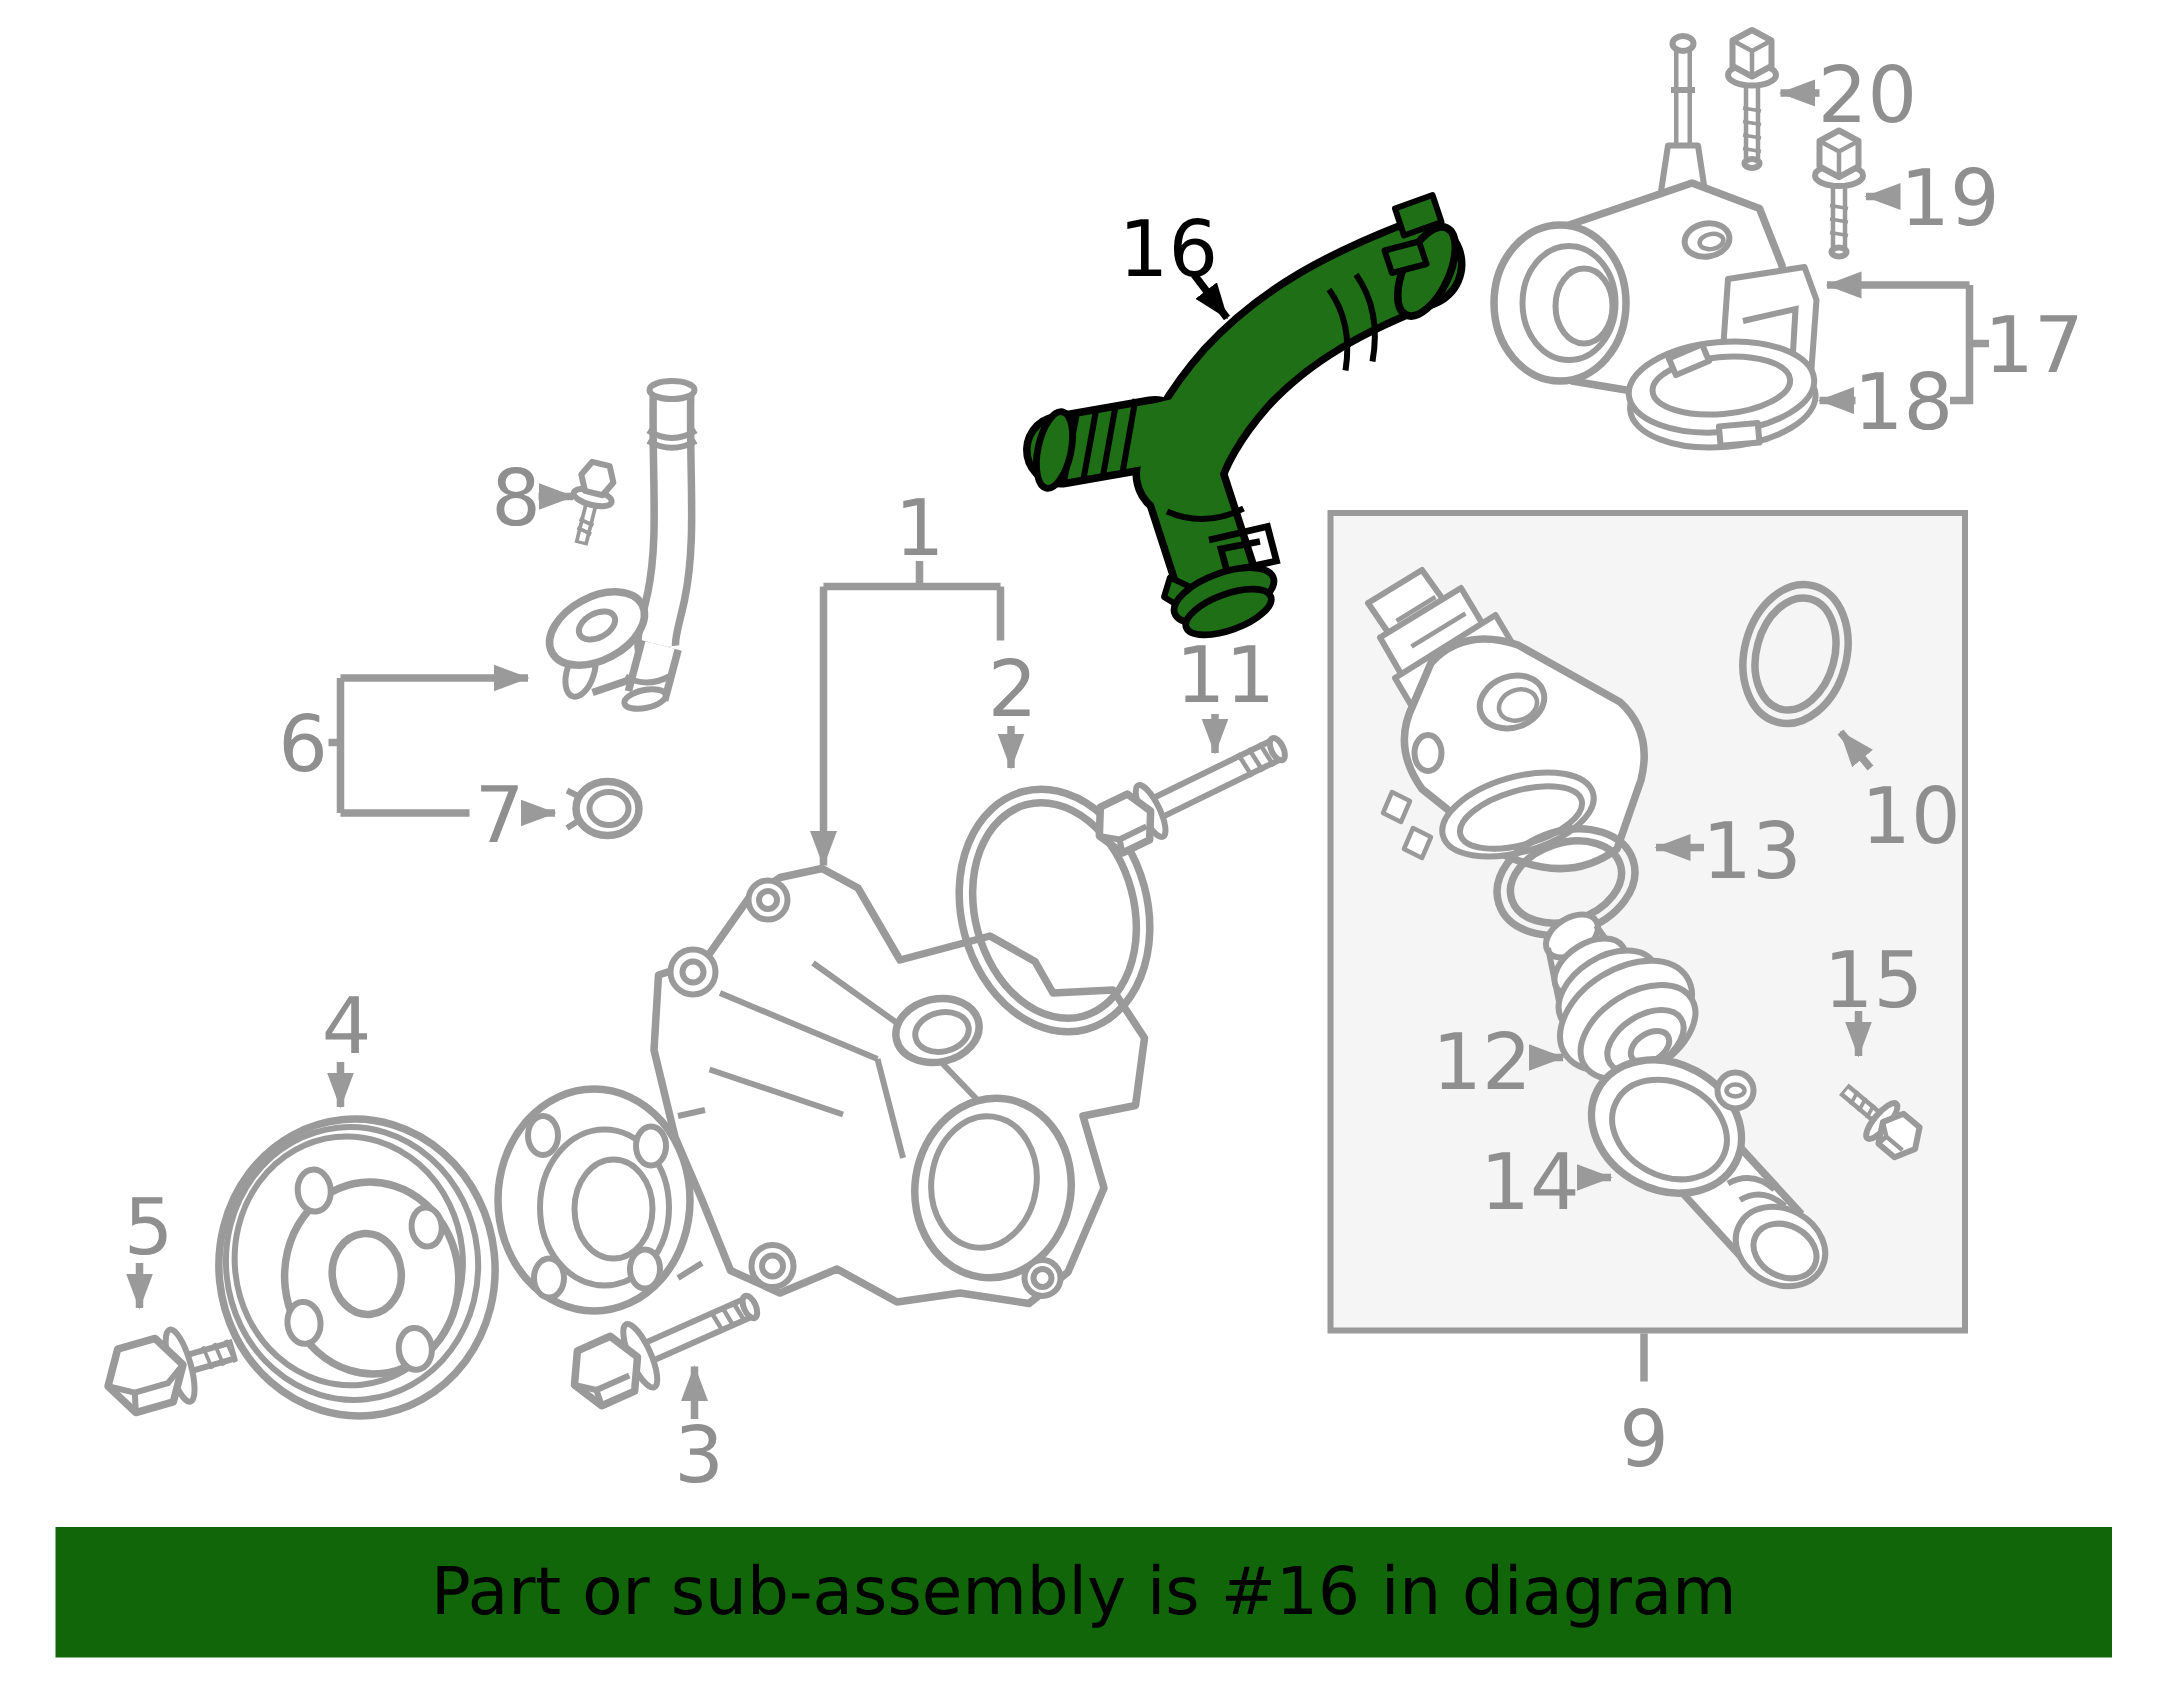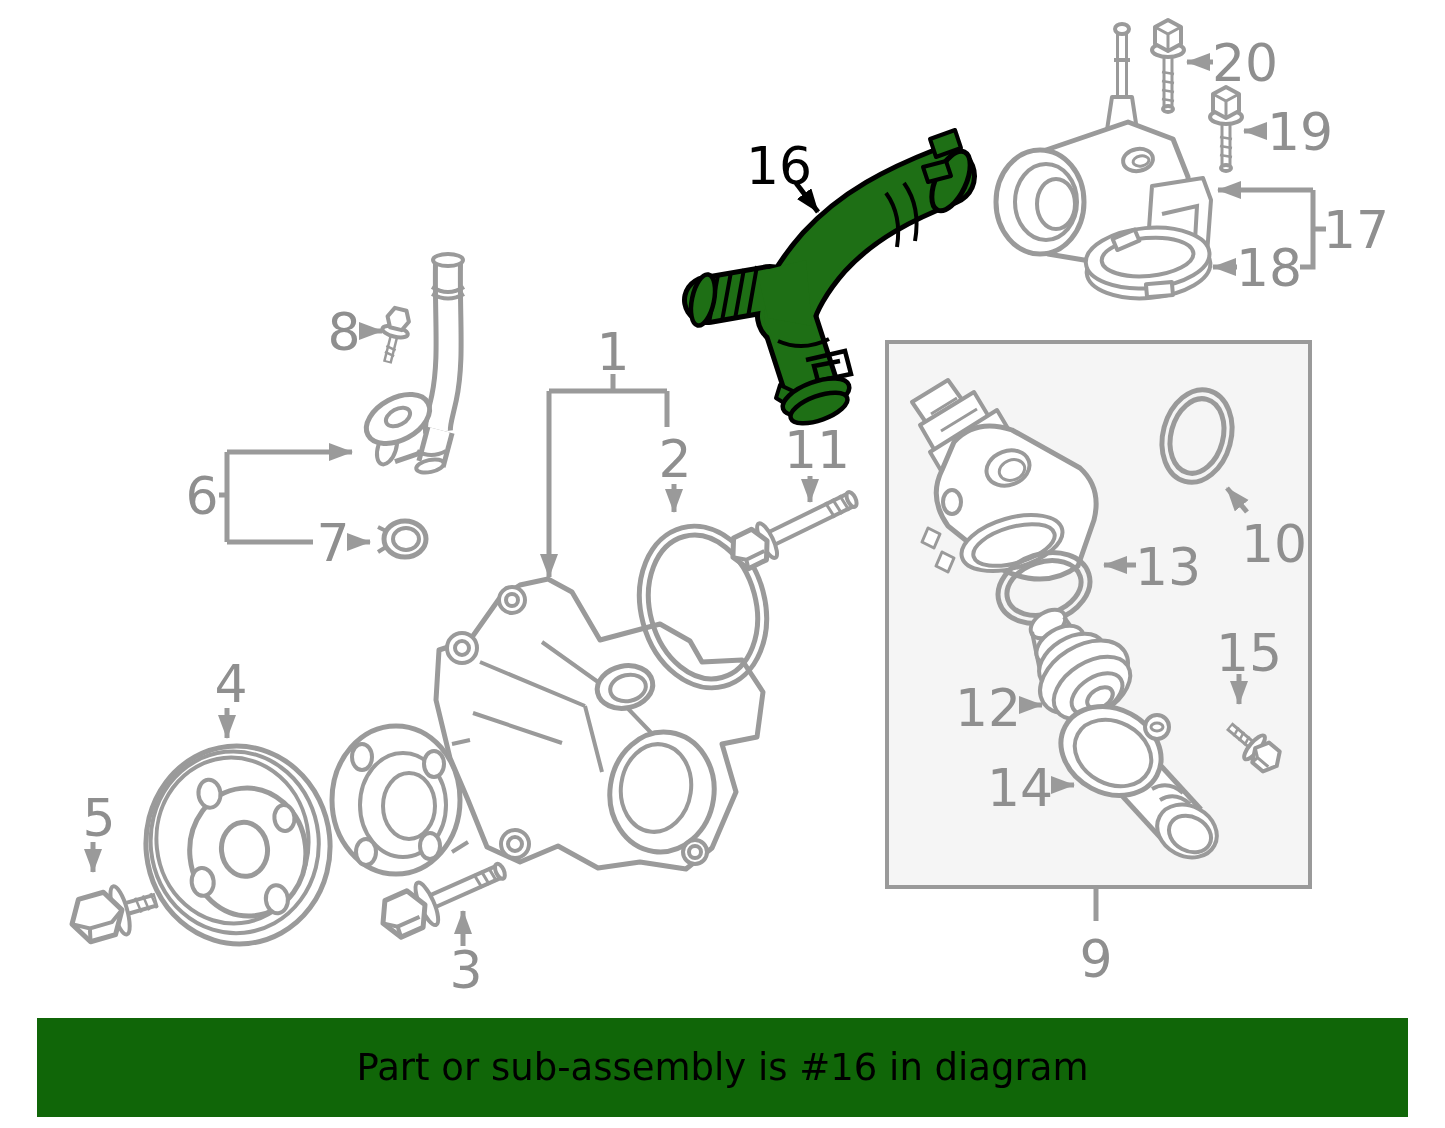--- a/index.html
+++ b/index.html
@@ -13,24 +13,24 @@
   .k  {stroke:var(--ink,#000000); fill:none;}
   .gl {stroke:var(--green,#1E6F15); fill:none;}
   .kg {stroke:var(--ink,#000000); fill:var(--green,#1E6F15); stroke-linejoin:round;}
   .gn {stroke:none; fill:var(--green,#1E6F15);}
   .box{fill:var(--boxfill,#F5F5F5); stroke:var(--line,#9A9A9A);}
   .mkg{fill:var(--line,#9A9A9A);}
   .mkb{fill:var(--ink,#000000);}
   .lbl{font-family:"DejaVu Sans","Liberation Sans",sans-serif;font-size:52px;
        fill:var(--label,#8F8F8F);text-anchor:middle;}
   .hl {fill:var(--ink,#000000);}
-  .banner{position:absolute;left:37px;top:1018px;width:1371px;height:99px;
+  .banner{position:absolute;left:37px;top:1018px;width:1371px;height:87px;
           background:var(--banner,#106608);color:#000;
           display:flex;flex-direction:column;justify-content:center;align-items:center;
-          font-size:37px;line-height:46px;white-space:nowrap;}
+          font-size:44px;line-height:46px;white-space:nowrap;}
 </style>
 </head>
 <body>
 
 <div class="stage">
 <svg width="1445" height="1128" viewBox="0 0 1445 1128">
   <defs>
     <marker id="ag" markerUnits="userSpaceOnUse" markerWidth="28" markerHeight="22" refX="23" refY="9" orient="auto">
       <path class="mkg" d="M0,0 L24,9 L0,18 Z"></path>
     </marker>

